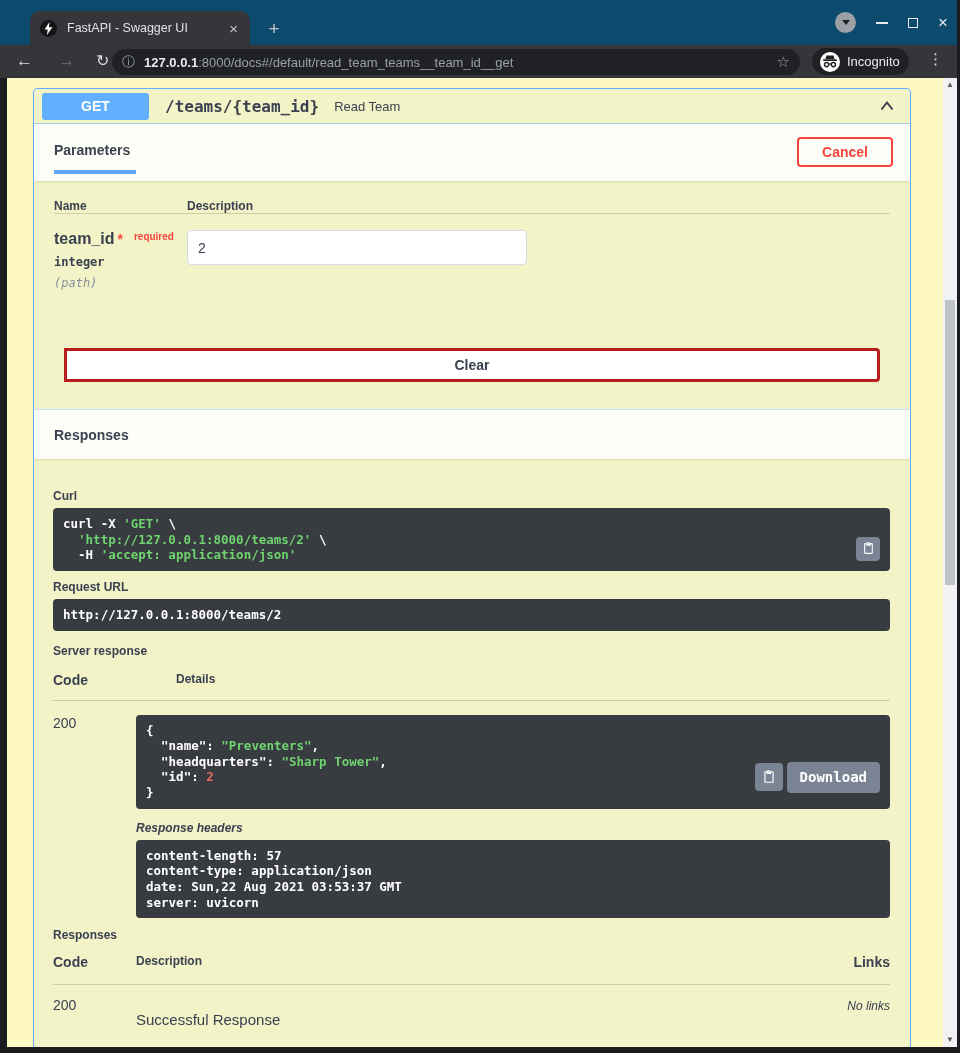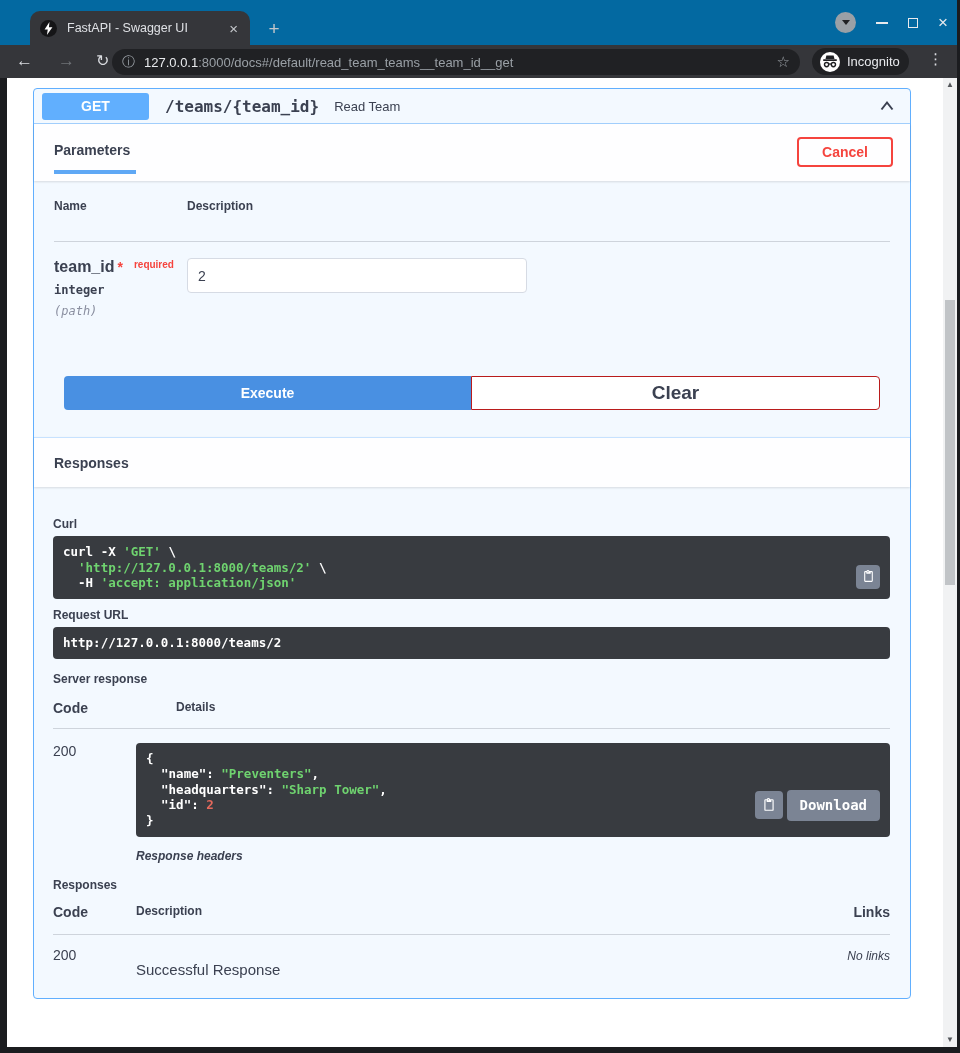--- a/index.html
+++ b/index.html
@@ -1,20 +1,20 @@
 <!DOCTYPE html>
 <html style="--method-get: #61affe; --execute-button: #4990e2; --cancel-red: #f5443e; --code-string-green: #6fd36f; --code-number-red: #e5695c;"><head>
 <meta charset="utf-8">
 <style>
   * { margin:0; padding:0; box-sizing:border-box; }
   html,body { width:960px; height:1053px; overflow:hidden; }
   body { font-family:"Liberation Sans",sans-serif; background:#1b1c1f; position:relative; }
 
   
-  .titlebar { position:absolute; top:0; left:0; width:960px; height:45px; background:#0369a1; }
+  .titlebar { position:absolute; top:0; left:0; width:960px; height:45px; background:#0c4a6e; }
   .tab { position:absolute; left:30px; bottom:0; width:220px; height:34px; background:#35363a;
          border-radius:10px 10px 0 0; display:flex; align-items:center; padding:0 10px; cursor:default; }
   .favicon { width:17px; height:17px; flex:0 0 17px; }
   .tab-title { color:#dfe1e5; font-size:12.5px; margin-left:10px; flex:1; white-space:nowrap; overflow:hidden; }
   .tab-close { color:#c3c6ca; font-size:15px; line-height:1; padding:0 2px; }
   .newtab { position:absolute; left:264px; bottom:7px; color:#c3c6ca; font-size:19px; line-height:19px; width:20px; text-align:center; }
   .win-controls { position:absolute; right:12px; top:0; height:45px; display:flex; align-items:center; gap:20px; }
   .update-badge { width:21px; height:21px; border-radius:50%; background:#9aa0a6; display:flex; align-items:center; justify-content:center; }
   .update-badge .tri { width:0; height:0; border-left:4px solid transparent; border-right:4px solid transparent; border-top:5px solid #202124; }
   .min-btn { width:12px; height:2px; background:#e8eaed; }
@@ -23,29 +23,29 @@
 
   .toolbar { position:absolute; top:45px; left:0; width:960px; height:33px; background:#35363a; }
   .nav { position:absolute; top:3px; font-size:17px; color:#dadce0; line-height:26px; }
   .nav.back { left:16px; }
   .nav.fwd { left:58px; color:#6f7377; }
   .nav.reload { left:96px; font-size:16px; }
   .urlbar { position:absolute; left:112px; top:4px; width:688px; height:26px; background:#202124; border-radius:13px;
             display:flex; align-items:center; padding:0 10px; }
   .info-icon { color:#9aa0a6; font-size:13px; }
   .url-text { font-size:13px; margin-left:9px; flex:1; white-space:nowrap; overflow:hidden; color:#9aa0a6; }
-  .url-text .host { color:#e8eaed; }
+  .url-text .host { color:#e8eaed;font-weight:bold; }
   .star { color:#9aa0a6; font-size:15px; }
   .incognito { position:absolute; left:812px; top:3px; width:97px; height:27px; background:#202124; border-radius:14px;
                display:flex; align-items:center; padding:0 8px; gap:7px; }
   .incognito span { color:#e8eaed; font-size:13px; }
   .menu-dots { position:absolute; left:928px; top:5px; color:#dadce0; font-size:15px; letter-spacing:0; }
 
   
-  .page { position:absolute; top:78px; left:7px; width:936px; height:969px; background:#ffffff; overflow:hidden; }
+  .page { position:absolute; top:78px; left:7px; width:936px; height:969px; background:#fef9c3; overflow:hidden; }
   .scrollbar { position:absolute; top:78px; left:943px; width:14px; height:969px; background:#f1f2f3; }
   .sb-arrow { position:absolute; left:0; width:14px; height:14px; color:#55585c; font-size:8px; text-align:center; line-height:14px; }
   .sb-up { top:0; }
   .sb-down { bottom:0; }
   .sb-thumb { position:absolute; left:2px; top:222px; width:10px; height:285px; background:#c1c4c7; border-radius:0; }
   .edge-right { position:absolute; top:0; left:957px; width:3px; height:1053px; background:#1b1c1f; }
 
   
   .opblock { margin:10px 0 0 26px; width:878px; border:1px solid var(--method-get,#61affe); border-radius:4px;
              background:rgba(97,175,254,.08); color:#3b4151; }
@@ -59,38 +59,38 @@
 
   .sec-header { position:relative; background:rgba(255,255,255,.85); box-shadow:0 1px 2px rgba(0,0,0,.12); }
   .params-header { height:57px; padding:17px 17px 0 20px; }
   .tab-head { display:inline-block; font-size:14px; font-weight:bold; color:#3b4151;
               padding:0 6px 12px 0; border-bottom:4px solid #5fa8f5; }
   .cancel-btn { position:absolute; right:17px; top:13px; width:96px; height:30px; background:transparent;
                 border:2px solid var(--cancel-red,#f93e3e); border-radius:4px; color:var(--cancel-red,#f93e3e);
                 font-weight:bold; font-size:14px; font-family:inherit; cursor:pointer; }
 
   .params-body { padding:18px 20px 0 20px; }
-  .t-head { display:flex; padding-bottom:28px; border-bottom:1px solid rgba(59,65,81,.2); }
+  .t-head { display:flex; padding-bottom:0; border-bottom:1px solid rgba(59,65,81,.2); }
   .col-name { width:133px; font-size:12px; font-weight:bold; }
   .col-desc { font-size:12px; font-weight:bold; }
   .param-row { display:flex; padding-top:16px; min-height:117px; }
   .p-left { width:133px; }
   .p-name { font-size:16px; font-weight:bold; color:#3b4151; }
   .req-star { color:var(--cancel-red,#f93e3e); font-size:14px; margin-left:3px; }
   .req-label { color:var(--cancel-red,#f93e3e); font-size:10px; margin-left:4px; position:relative; top:-4px;padding-left:7px; }
   .p-type { font-family:"DejaVu Sans Mono",monospace; font-size:12px; font-weight:bold; margin-top:7px; }
   .p-loc { font-family:"DejaVu Sans Mono",monospace; font-size:12px; font-style:italic; color:#8a8fa0; margin-top:7px; }
   .p-input { width:340px; height:35px; border:1px solid #d6dbe4; border-radius:4px; padding:0 10px;
              font-size:14px; font-family:inherit; color:#3b4151; background:#fff; }
 
   .execute-row { padding:17px 10px 27px 10px; display:flex; }
   .btn-execute { flex:1; height:34px; background:var(--execute-button,#4990e2); color:#fff; border:none;
                  border-radius:4px 0 0 4px; font-weight:bold; font-size:14px; font-family:inherit; cursor:pointer; }
-  .btn-clear { flex:1; height:34px; background:#fff; color:#3b4151; border:1px solid #b91c1c;
-               border-radius:0 4px 4px 0; font-weight:bold; font-size:19px; font-family:inherit; cursor:pointer; }
+  .btn-clear { flex:1; height:34px; background:#fff; color:#3b4151; border:3px solid #b91c1c;
+               border-radius:0 4px 4px 0; font-weight:bold; font-size:14px; font-family:inherit; cursor:pointer; }
 
   .resp-header { height:50px; display:flex; align-items:center; padding:0 20px; border-top:1px solid rgba(97,175,254,.35); }
   .resp-title { font-size:14px; font-weight:bold; color:#3b4151; }
 
   .resp-body { padding:30px 20px 20px 19px; }
   .block-label { font-size:12px; font-weight:bold; color:#3b4151; margin-bottom:5px; }
   pre.dark { background:#383b40; color:#fff; border-radius:4px; padding:8px 10px;
              font-family:"DejaVu Sans Mono",monospace; font-size:12.5px; font-weight:bold; line-height:1.25;
              white-space:pre; position:relative; overflow:hidden; }
   .tok-plain { color:#fff; }
@@ -201,21 +201,20 @@
         <div class="p-left">
           <div class="p-name"><span>team_id</span><span class="req-star">*</span><span class="req-label">required</span></div>
           <div class="p-type">integer</div>
           <div class="p-loc">(path)</div>
         </div>
         <div class="p-right">
           <input class="p-input" type="text" value="2" style="">
         </div>
       </div>
       <div class="execute-row">
-        <button class="btn-execute">Execute</button>
         <button class="btn-clear">Clear</button>
       </div>
     </div>
 
     <div class="sec-header resp-header">
       <div class="resp-title">Responses</div>
     </div>
 
     <div class="resp-body">
       <div class="block-label">Curl</div>
@@ -239,20 +238,24 @@
         <div class="lt-details">
           <pre class="dark body-pre"><code><span class="tok-plain">{</span>
 <span class="tok-key">  "name"</span><span class="tok-plain">: </span><span class="tok-str">"Preventers"</span><span class="tok-plain">,</span>
 <span class="tok-key">  "headquarters"</span><span class="tok-plain">: </span><span class="tok-str">"Sharp Tower"</span><span class="tok-plain">,</span>
 <span class="tok-key">  "id"</span><span class="tok-plain">: </span><span class="tok-num">2</span>
 <span class="tok-plain">}</span></code><span class="dl-group"><button class="copy-btn2"><svg width="14" height="14" viewBox="0 0 24 24">
                     <path fill="#fff" d="M16 2h-2.2a3 3 0 0 0-5.6 0H6a2 2 0 0 0-2 2v16a2 2 0 0 0 2 2h12a2 2 0 0 0 2-2V4a2 2 0 0 0-2-2zm-5 0a1 1 0 1 1 0 2 1 1 0 0 1 0-2zm7 18H6V4h2v3h8V4h2z"></path>
                   </svg></button><button class="download-btn">Download</button></span></pre>
 
           <div class="block-label mt12">Response headers</div>
+          <pre class="dark"><code><span class="tok-plain">content-length: 57</span>
+<span class="tok-plain">content-type: application/json</span>
+<span class="tok-plain">date: Sun,22 Aug 2021 03:53:37 GMT</span>
+<span class="tok-plain">server: uvicorn</span></code></pre>
         </div>
       </div>
 
       <div class="block-label mt10">Responses</div>
       <div class="rt-head">
         <div class="rt-code-h">Code</div>
         <div class="rt-desc-h">Description</div>
         <div class="rt-links-h">Links</div>
       </div>
       <div class="rt-row">

